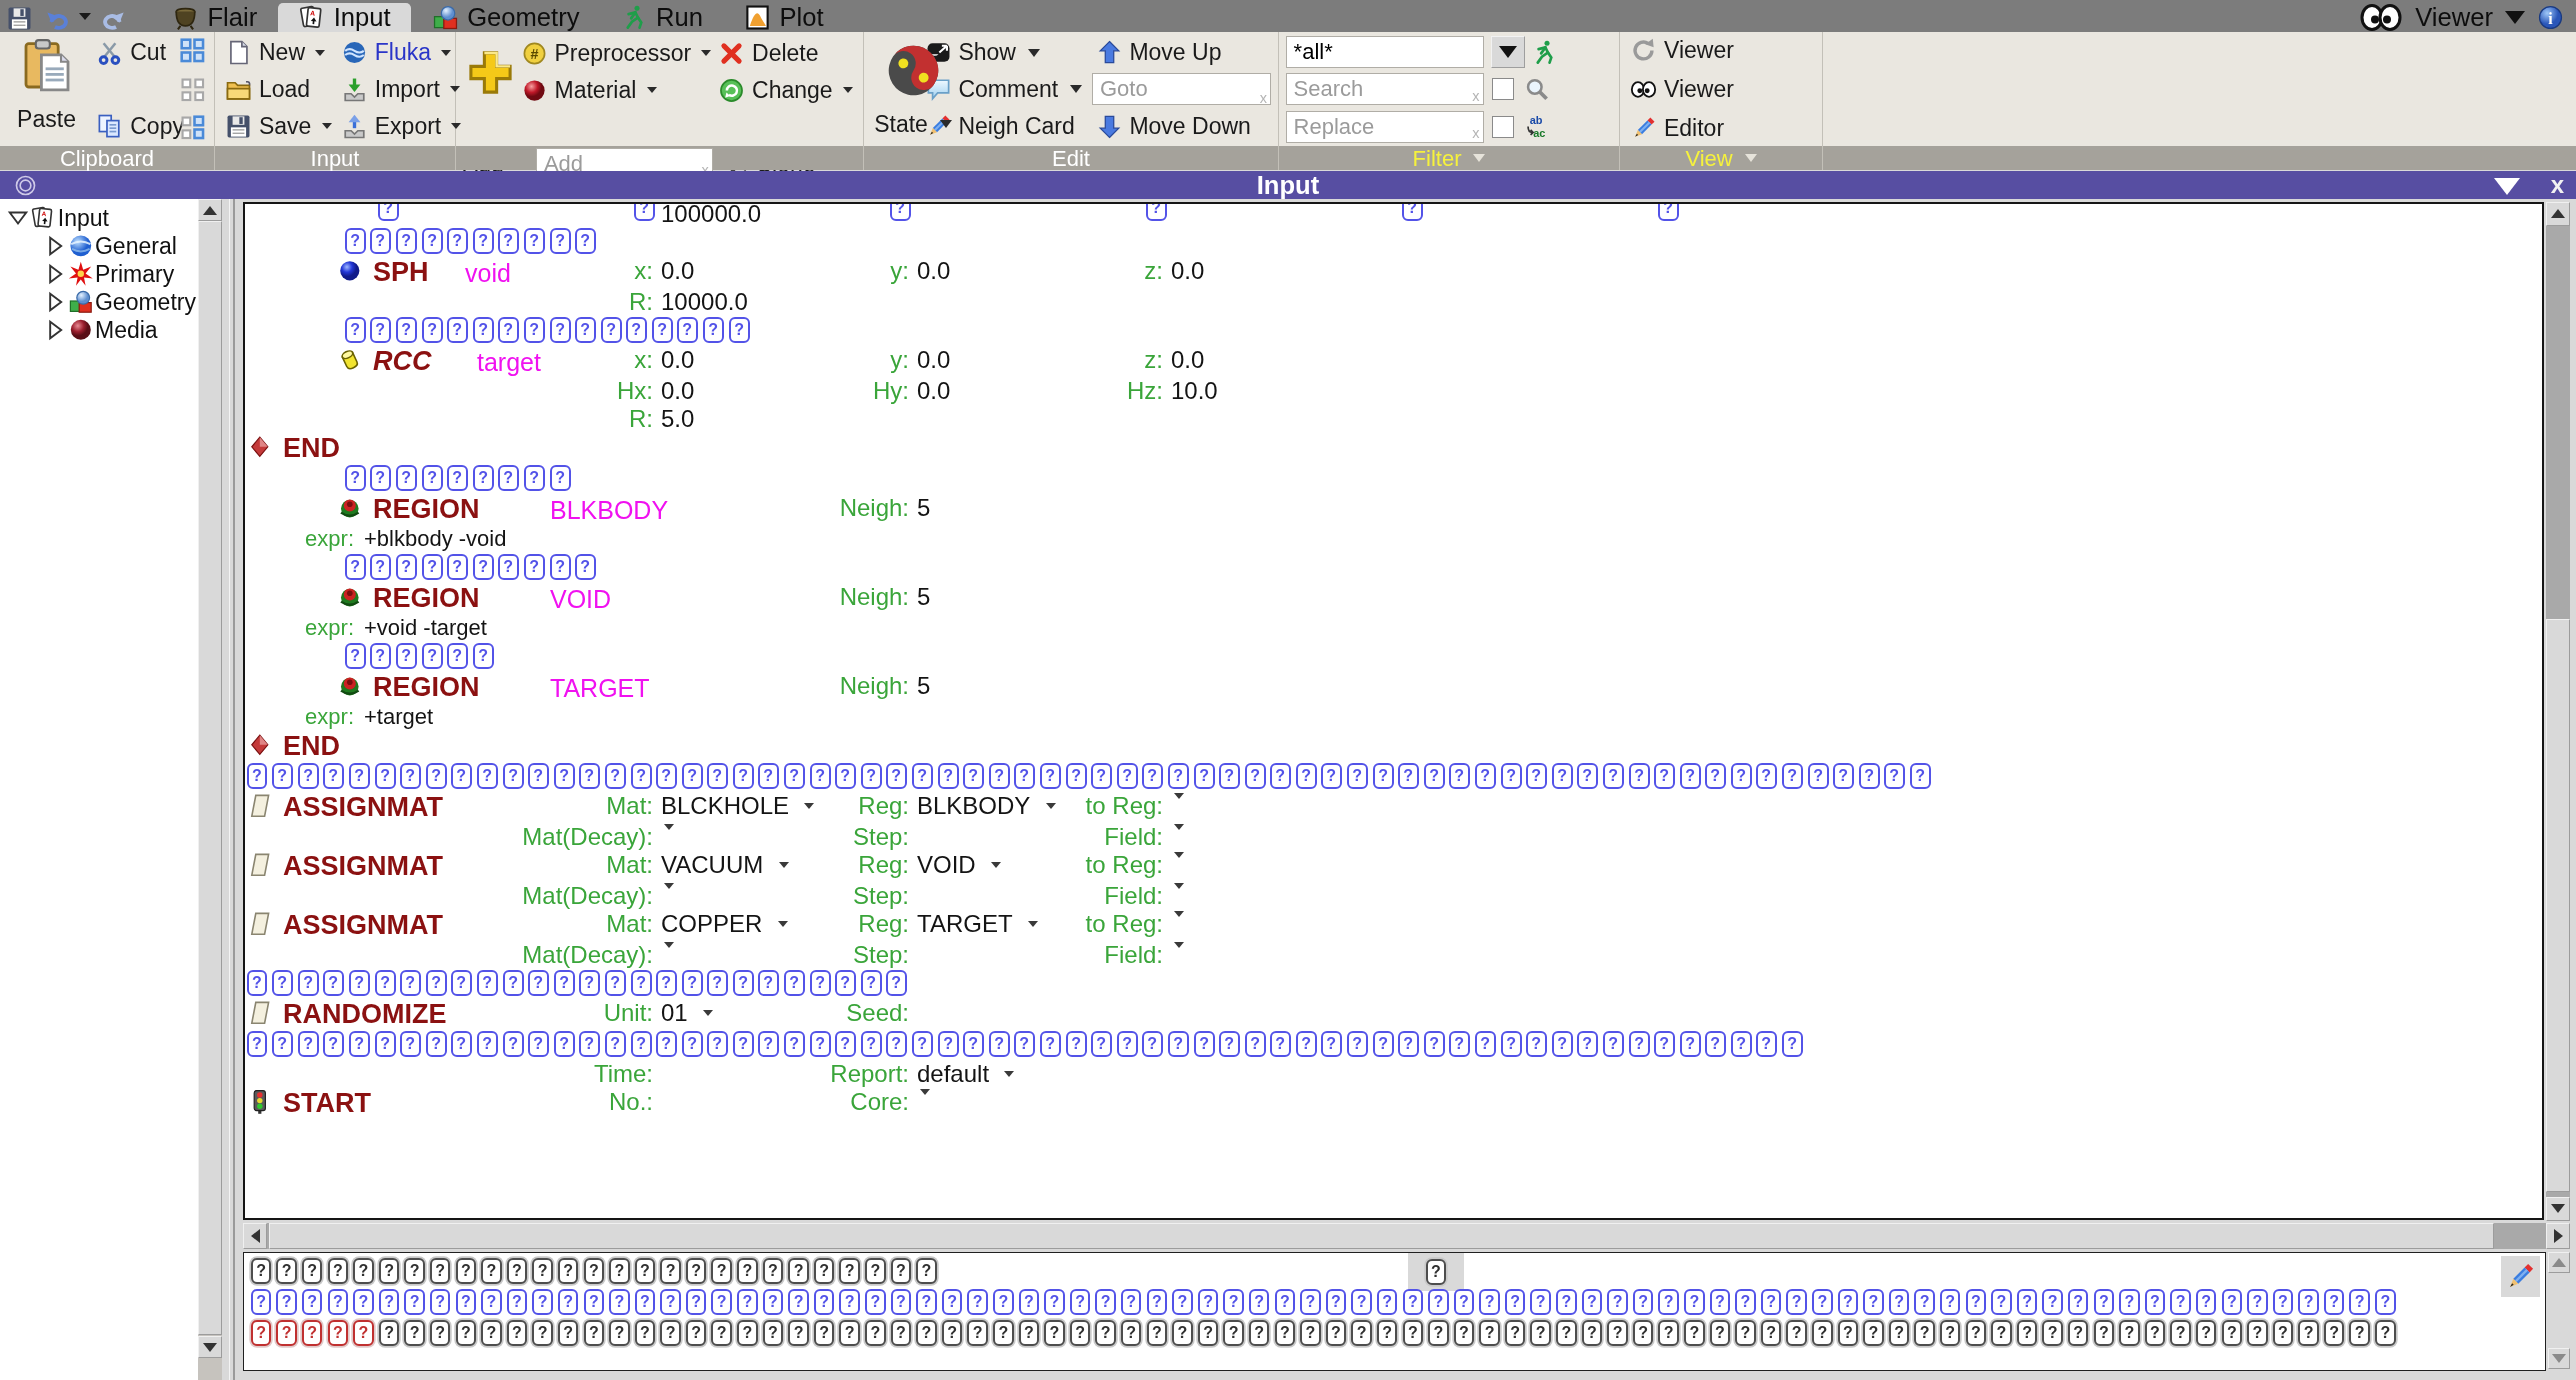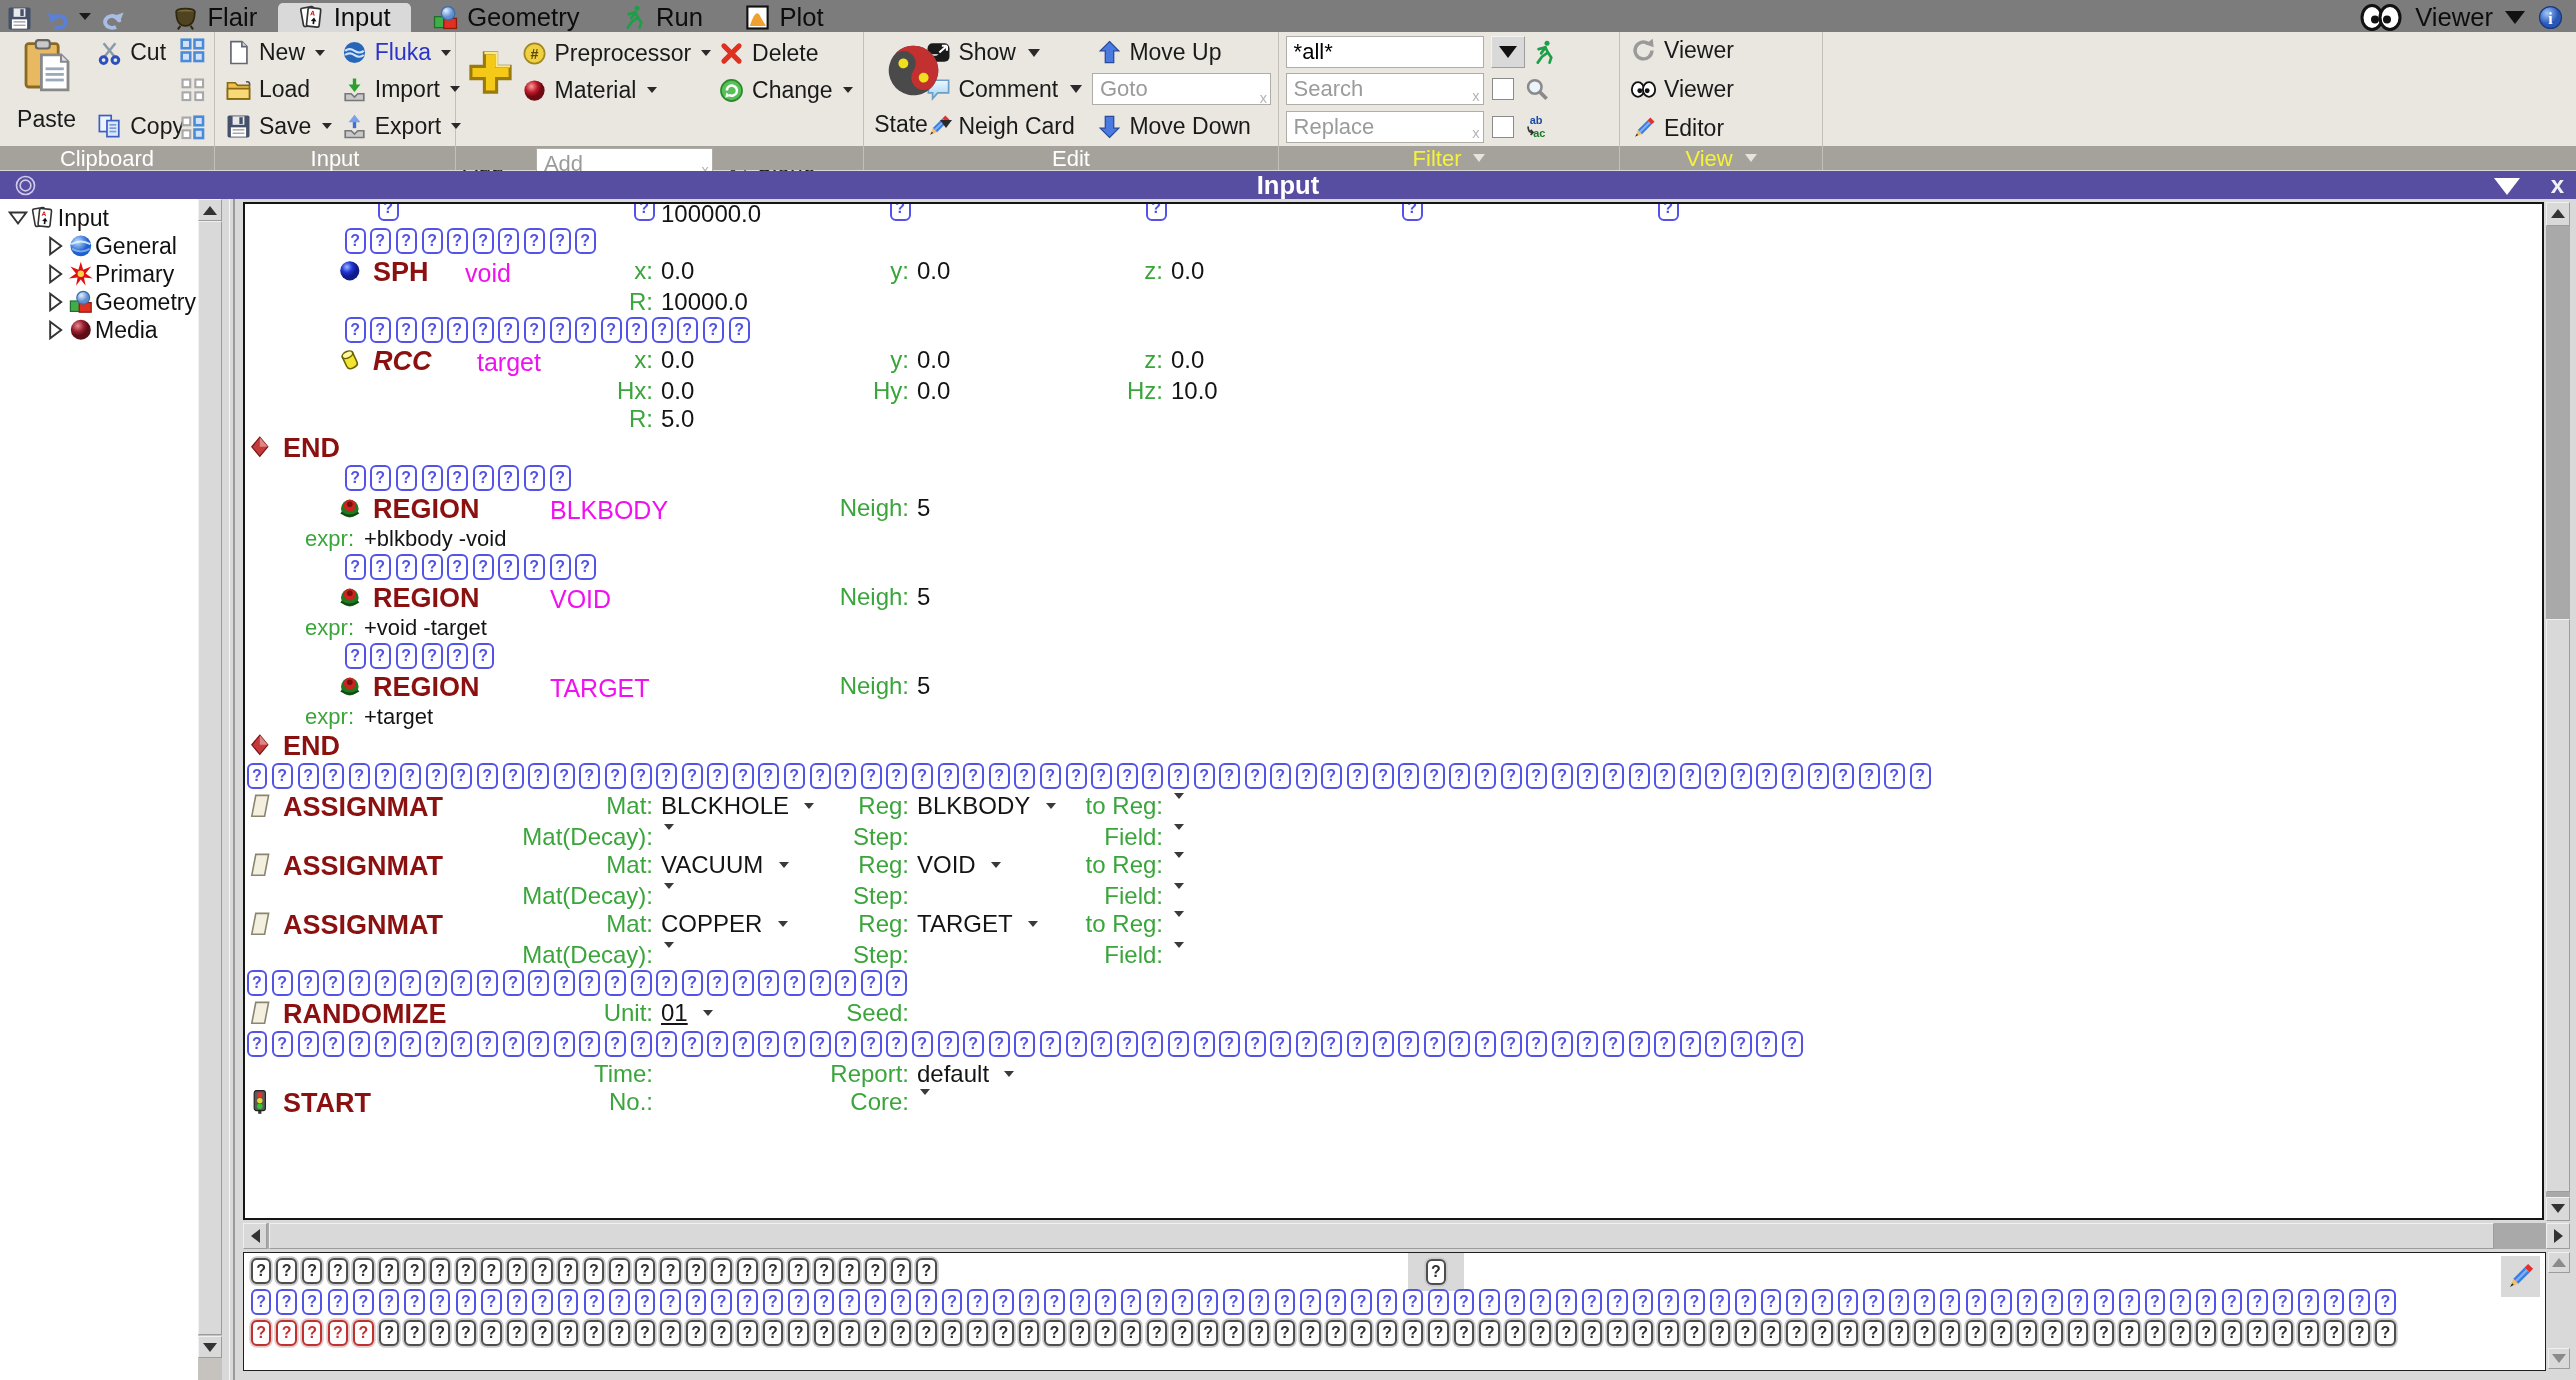--- a/index.html
+++ b/index.html
@@ -1230,21 +1230,21 @@
           <span class="qbox blue" style="left: 641px;">?</span>
         </div>
         <div class="cline card">
           <span class="icon" style="left: 1.7px;">
             <svg viewBox="0 0 32 32">
               <path d="M11 3 L27 3 L22 29 L6 29 Z" fill="#f4f0df" stroke="#8a8570" stroke-width="2"></path>
             </svg>
           </span>
           <span class="cname" style="left: 38px;">RANDOMIZE</span>
           <span class="flabel" style="left: 152px;">Unit:</span>
-          <span class="fvalue" style="left: 416px; text-decoration: underline;">
+          <span class="fvalue" style="left: 416px;">
             <span>01</span>
             <span class="dds"></span>
           </span>
           <span class="flabel" style="left: 408px;">Seed:</span>
           <span class="fvalue" style="left: 672px;"></span>
         </div>
         <div class="cline qrow">
           <span class="qbox blue" style="left: 1.7px;">?</span>
           <span class="qbox blue" style="left: 27px;">?</span>
           <span class="qbox blue" style="left: 53px;">?</span>

